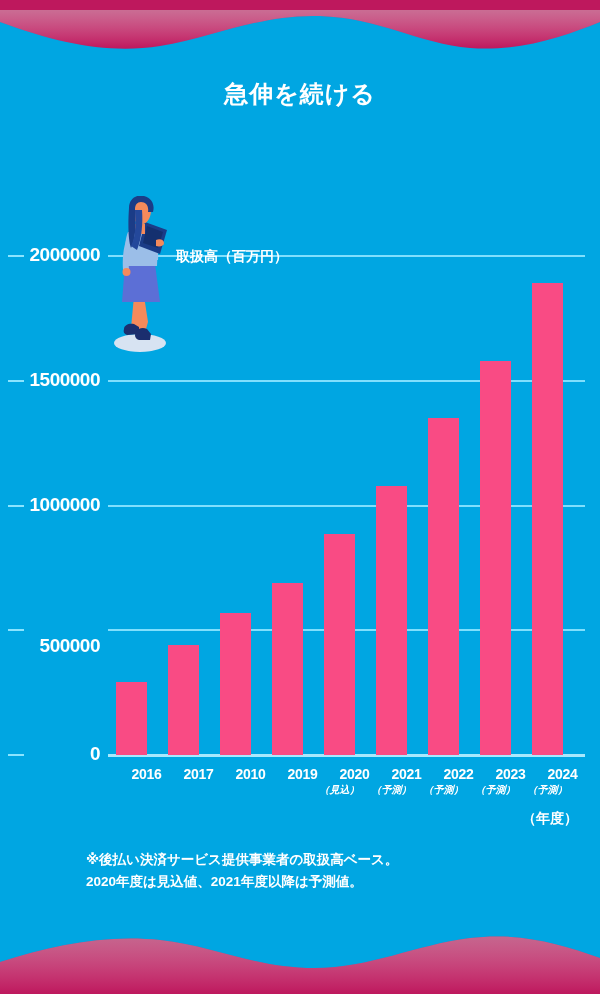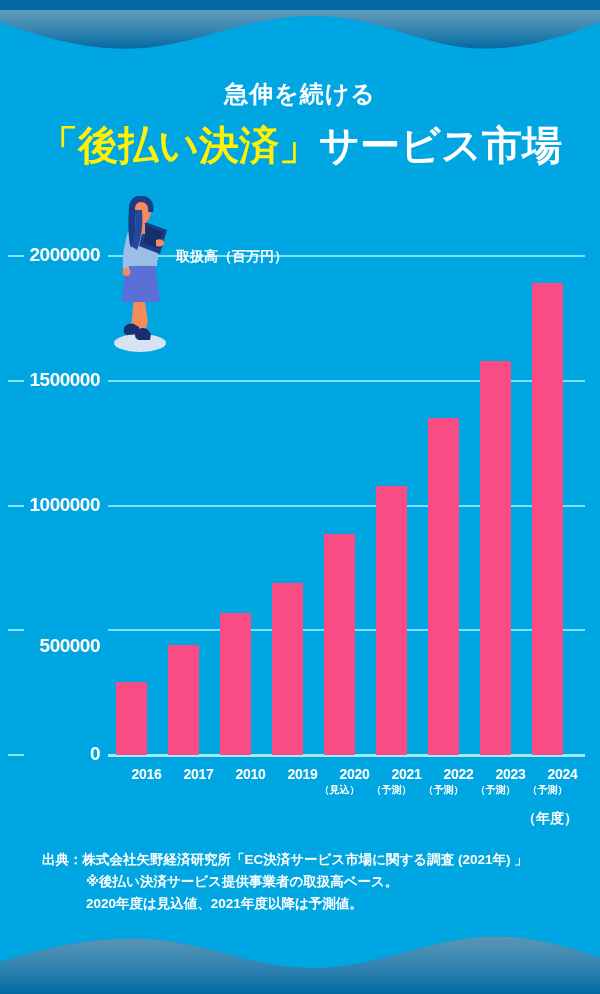--- a/index.html
+++ b/index.html
@@ -8,21 +8,21 @@
     width: 600px;
     height: 994px;
     background: #ffffff;
     font-family: "Liberation Sans", "DejaVu Sans", sans-serif;
   }
 
   #infographic {
     position: relative;
     width: 600px;
     height: 994px;
-    background: #0369a1;
+    background: #be185d;
     overflow: hidden;
   }
 
   
   .wave-panel {
     position: absolute;
     left: 0; top: 0;
     width: 600px; height: 994px;
   }
   .wave-svg { display: block; width: 600px; height: 994px; }
@@ -109,21 +109,21 @@
   }
 
   .xlabel {
     position: absolute;
     text-align: center;
     color: #ffffff;
     font-weight: 700;
     white-space: nowrap;
   }
   .xlabel .yr { display: block; font-size: 14px; letter-spacing: -0.3px; text-align: right; }
-  .xlabel .note { display: block; font-size: 10px; margin-top: 1px; }
+  .xlabel .note { display: block; font-size: 10px; margin-top: 1px; font-style: italic; }
 
   .unit-label {
     position: absolute;
     right: 22px; top: 810px;
     color: #ffffff;
     font-size: 14px;
     font-weight: 700;
   }
 
   
@@ -187,23 +187,20 @@
                C 215,946 255,968 315,968
                C 370,968 415,945 470,938
                C 520,932 560,944 600,958
                L600,994 L0,994 Z" fill="url(#shadeBot)" opacity="0.85"></path>
     </svg>
   </div>
 
   <div class="content">
 
     <div class="kicker">急伸を続ける</div>
-    <div class="headline">
-      <span class="hl-yellow">「後払い決済」</span><span class="hl-white">サービス市場</span>
-    </div>
 
     <div class="chart" id="chart-area">
 
       <div id="grid-layer">
           <div class="gridline axis-zero" style="left: 108px; width: 477px; top: 754px;"></div>
           <div class="gtick" style="left: 8px; top: 754px;"></div>
           <div class="gridline" style="left: 108px; width: 477px; top: 629.25px;"></div>
           <div class="gtick" style="left: 8px; top: 629.25px;"></div>
           <div class="gridline" style="left: 108px; width: 477px; top: 504.5px;"></div>
           <div class="gtick" style="left: 8px; top: 504.5px;"></div>
@@ -300,19 +297,18 @@
         <path d="M37,28 L47,28 L47,38 L37,38 Z" fill="#F58A5B"></path>
 
         <path d="M34,10 C34,3 40,0 45,1 C51,2 54,8 53,16 C52,24 48,29 42,28 C36,27 34,20 34,10 Z" fill="#F58A5B"></path>
 
         <path d="M31,12 C31,3 38,-2 46,0 C54,2 57,9 55,16 L50,16 C51,10 48,6 43,6 C39,6 37,9 37,13 C37,26 39,40 33,52 C30,44 30,26 31,12 Z" fill="#1B3C87"></path>
         <path d="M33,50 C39,38 37,24 37,14 L44,14 C45,26 44,42 39,54 Z" fill="#24489B"></path>
       </svg>
     </div>
 
     <div class="footnote">
-      <div>出典：株式会社矢野経済研究所「EC決済サービス市場に関する調査 (2021年) 」</div>
       <div class="fn-indent">※後払い決済サービス提供事業者の取扱高ベース。</div>
       <div class="fn-indent">2020年度は見込値、2021年度以降は予測値。</div>
     </div>
 
   </div>
 </div>
 
 </body></html>

